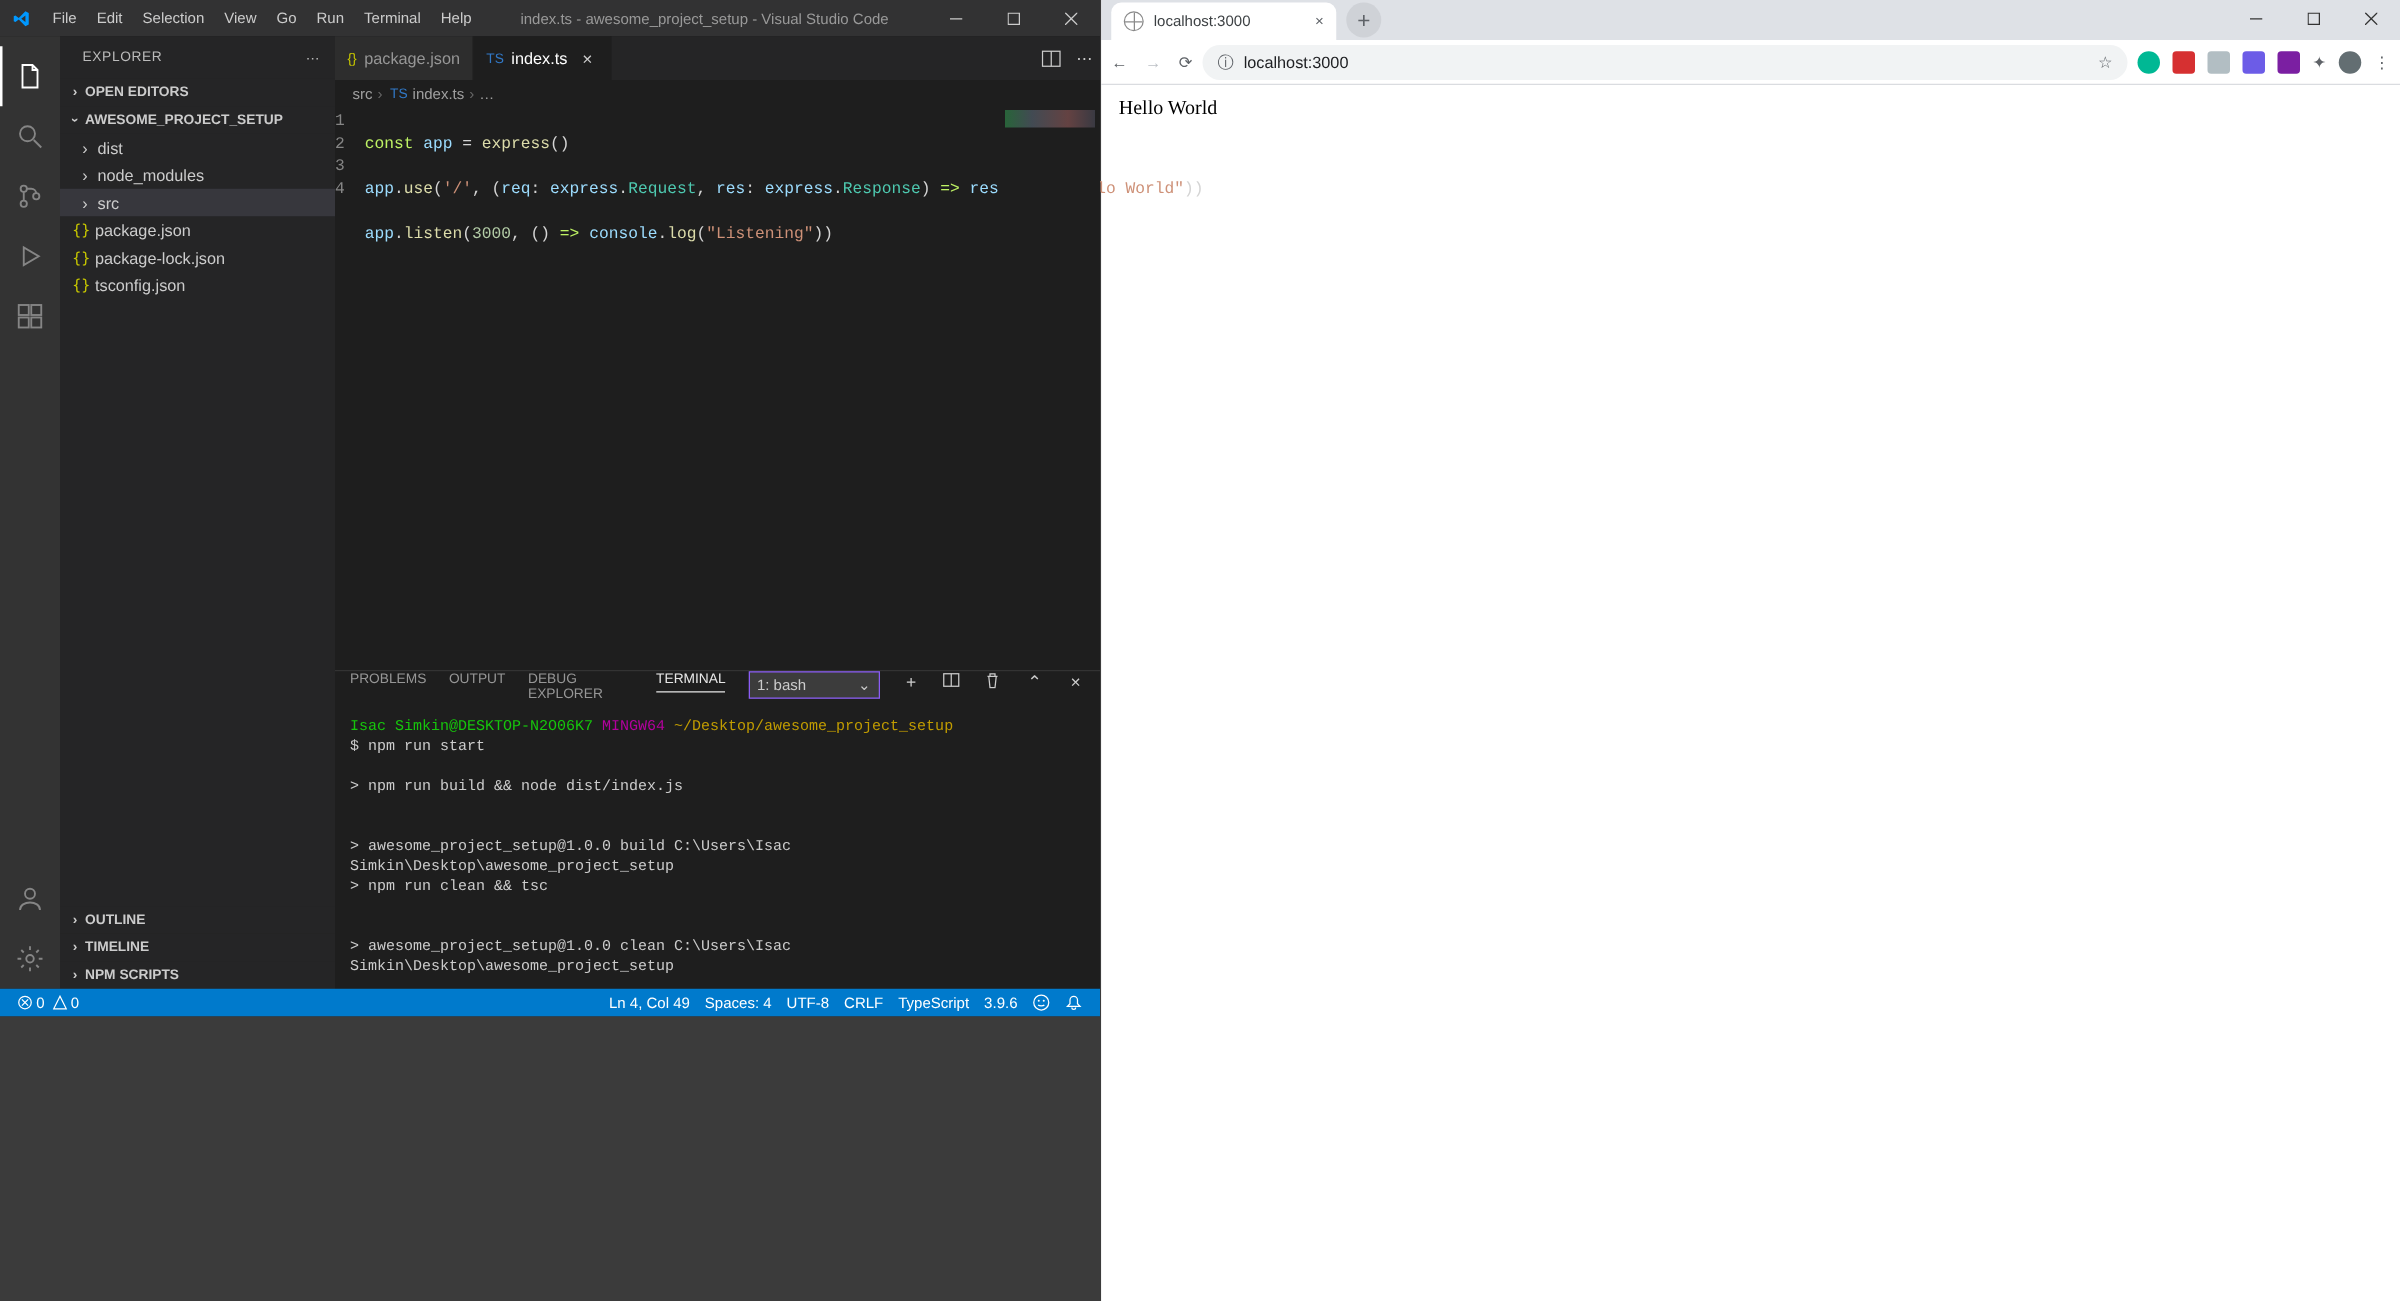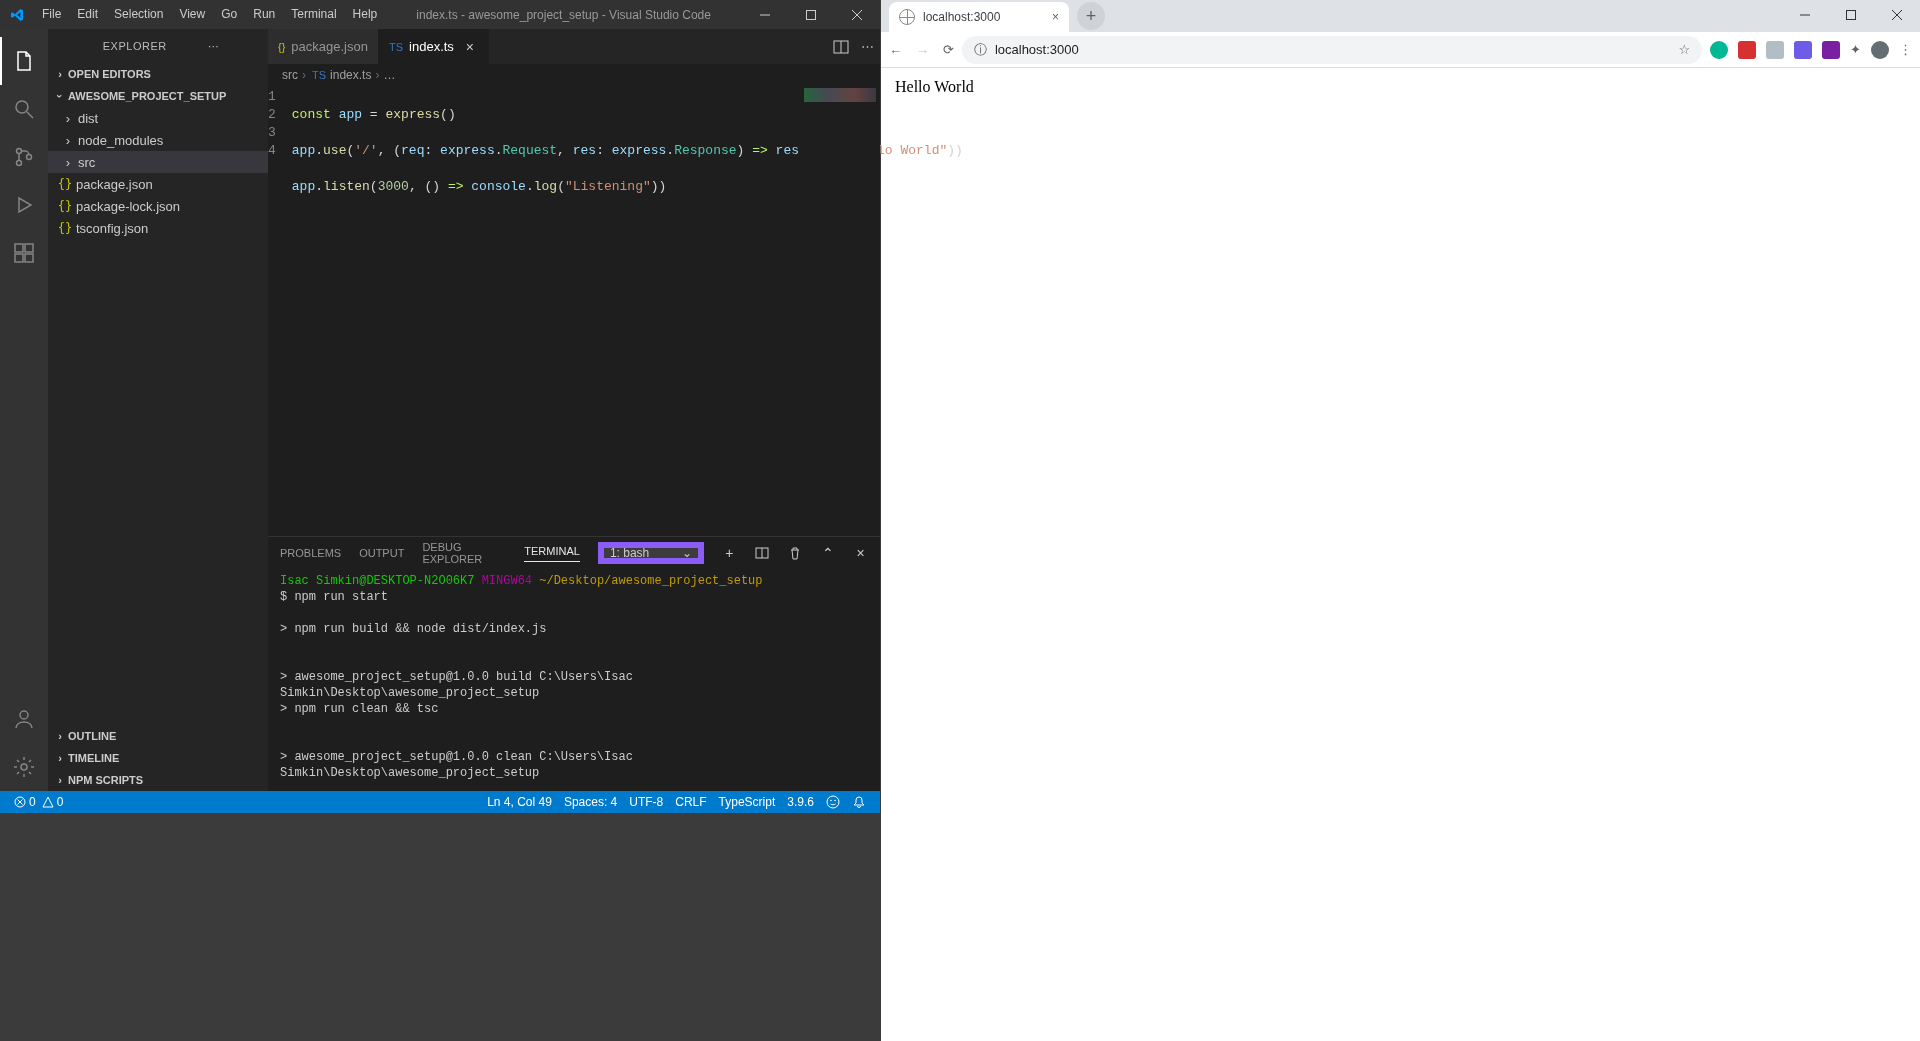--- a/index.html
+++ b/index.html
@@ -99,21 +99,21 @@
   width: 220px;
   background: #252526;
   display: flex;
   flex-direction: column;
   font-size: 11px;
 }
 .sidebar-header {
   height: 34px;
   display: flex;
   align-items: center;
-  justify-content: center;
+  justify-content: space-between;
   padding: 0 12px 0 18px;
   color: #bbb;
   letter-spacing: 0.5px;
   gap: 41px;
 }
 .sidebar-section-hdr {
   height: 22px;
   display: flex;
   align-items: center;
   padding-left: 4px;
@@ -262,36 +262,36 @@
 .panel {
   height: 255px;
   background: #1e1e1e;
   border-top: 1px solid #333;
   display: flex;
   flex-direction: column;
 }
 .panel-tabs {
   height: 32px;
   display: flex;
-  align-items: center;
+  align-items: flex-start;
   padding: 0 12px;
   gap: 18px;
   font-size: 11px;
   color: #969696;
 }
 .panel-tabs .ptab { cursor: default; }
 .panel-tabs .ptab.active {
   color: #e7e7e7;
   border-bottom: 1px solid #e7e7e7;
   padding-bottom: 4px;
 }
 .panel-tabs .pselect {
   margin-left: auto;
   background: #3c3c3c;
-  border: 6px solid #8b5cf6;
+  border: 1px solid #8b5cf6;
   color: #ccc;
   font-size: 12px;
   height: 22px;
   width: 124px;
   display: flex;
   align-items: center;
   padding: 0 6px;
   justify-content: space-between;
 }
 .panel-tabs .picon { color: #ccc; font-size: 14px; width: 18px; text-align: center; }

